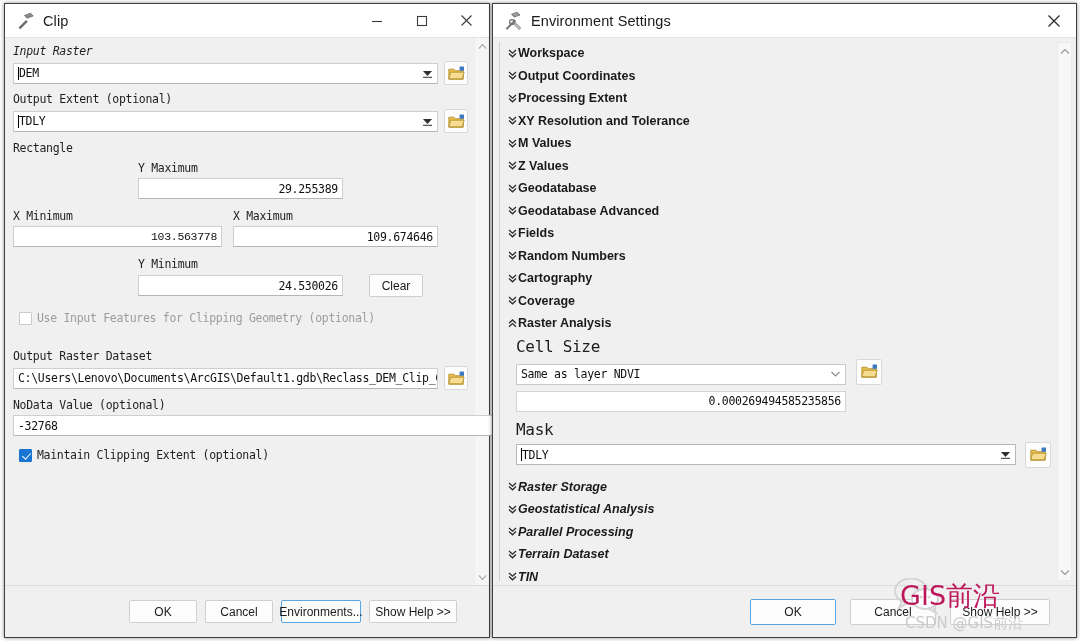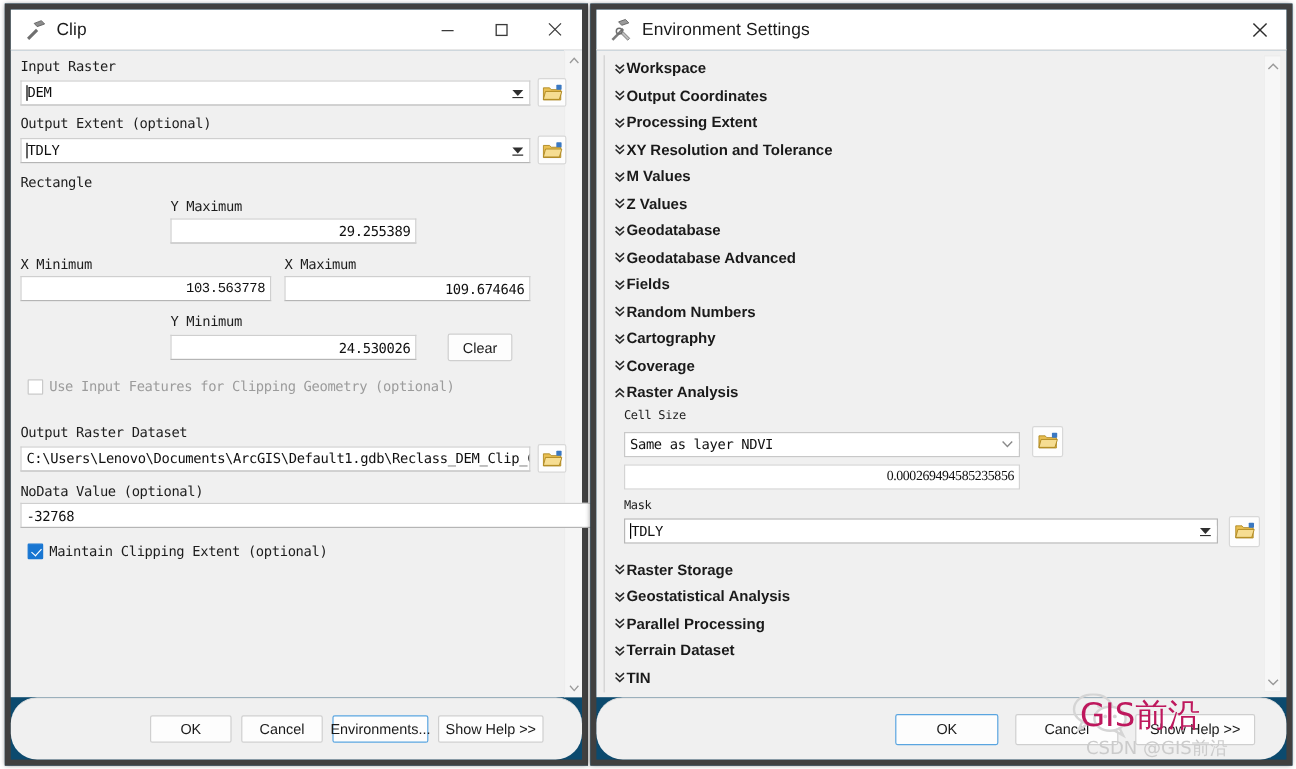--- a/index.html
+++ b/index.html
@@ -13,22 +13,22 @@
     position: relative;
     overflow: hidden;
     font-family: "Liberation Sans", sans-serif;
     font-size: 12px;
     color: #000;
   }
 
   
   .window {
     position: absolute;
-    background: #0c4a6e;
-    border: 5px solid #404040;
+    background: #c4b5fd;
+    border: 1px solid #404040;
     box-shadow: 0 0 4px rgba(0,0,0,0.45);
     box-sizing: border-box;
   }
   .titlebar {
     height: 34px;
     background: #ffffff;
     border-bottom: 1px solid #e2e2e2;
     display: flex;
     align-items: center;
     box-sizing: border-box;
@@ -179,21 +179,20 @@
 
   
   .footer {
     position: absolute;
     left: 0; right: 0; bottom: 0;
     background: #f0f0f0;
     border-top: 1px solid #dcdcdc;
     display: flex;
     align-items: center;
     box-sizing: border-box;
-    border-radius: 22px;
   }
 
   
   .scrollbar {
     position: absolute;
     width: 15px;
     background: #f5f5f5;
     border-left: 1px solid #ededed;
     box-sizing: border-box;
   }
@@ -248,21 +247,21 @@
   .env-name {
     font-family: "Liberation Sans", sans-serif;
     font-weight: bold;
     font-size: 12.5px;
     color: #1a1a1a;
     white-space: nowrap;
   }
   .env-sub { padding-left: 12px; }
   .env-sublabel {
     font-family: "DejaVu Sans Mono", monospace;
-    font-size: 10px;
+    font-size: 16px;
     color: #1d1d1d;
     letter-spacing: -0.3px;
   }
   #wm-main {
     position: absolute;
     left: 900px; top: 578px;
     font-family: "DejaVu Sans", sans-serif;
     font-size: 27px;
     color: #be185d;
     white-space: nowrap;
@@ -323,21 +322,21 @@
       </div>
       <div class="sb-arrow" style="position:absolute; bottom:0; left:0; right:0;">
         <svg width="9" height="7" viewBox="0 0 9 7">
             <polyline points="1,1.5 4.5,5.5 8,1.5" fill="none" stroke="#9a9a9a" stroke-width="1.1"></polyline>
           </svg>
       </div>
     </div>
 
     <div id="clip-form">
 
-      <div class="lbl" style="margin-bottom:3px;">Input Raster</div>
+      <div class="lbl" style="margin-bottom:3px;font-style:italic;">Input Raster</div>
       <div class="field-row">
         <div class="txtfield" style="flex:1 1 auto; padding-right:0;">
           <span class="caret"></span>
             <span>DEM</span>
           <span style="flex:1"></span>
           <span class="combo-arrow">
             <svg width="11" height="9" viewBox="0 0 11 9">
                 <polygon points="1,2 10,2 5.5,7" fill="#2f2f2f"></polygon>
                 <line x1="1" y1="8.3" x2="10" y2="8.3" stroke="#2f2f2f" stroke-width="1"></line>
               </svg>
@@ -608,21 +607,21 @@
           </div>
           <div class="folder-btn" style="margin-left:10px; width:24px; height:24px;">
             <svg width="17" height="15" viewBox="0 0 17 15">
               <path d="M0.8 3.2 h5.2 l1.3 1.5 h8.0 v8.6 h-14.5 z" fill="#e9bf52" stroke="#a98218" stroke-width="0.7"></path>
               <path d="M2.6 6.2 h13.6 l-2.1 6.6 h-13.3 z" fill="#f6dd92" stroke="#a98218" stroke-width="0.7"></path>
               <rect x="11.6" y="0.6" width="4.4" height="4.2" fill="#3a78c2" rx="0.6"></rect>
             </svg>
           </div>
         </div>
 
-        <div class="txtfield right" style="width:330px; margin-top:6px; border:1px solid #d4d4d4;font-family:Liberation Serif, serif;">0.000269494585235856</div>
+        <div class="txtfield right" style="width:330px; margin-top:6px; border:1px solid #d4d4d4;">0.000269494585235856</div>
 
         <div class="env-sublabel" style="margin-top:8px; margin-bottom:3px;">Mask</div>
         <div style="display:flex; align-items:center;">
           <div class="txtfield" style="width:500px; padding-right:0; border:1px solid #b7b7b7;">
             <span class="caret"></span>
               <span>TDLY</span>
             <span style="flex:1"></span>
             <span class="combo-arrow">
               <svg width="11" height="9" viewBox="0 0 11 9">
                   <polygon points="1,2 10,2 5.5,7" fill="#2f2f2f"></polygon>
@@ -633,21 +632,21 @@
           <div class="folder-btn" style="margin-left:9px; width:24px; height:24px;">
             <svg width="17" height="15" viewBox="0 0 17 15">
               <path d="M0.8 3.2 h5.2 l1.3 1.5 h8.0 v8.6 h-14.5 z" fill="#e9bf52" stroke="#a98218" stroke-width="0.7"></path>
               <path d="M2.6 6.2 h13.6 l-2.1 6.6 h-13.3 z" fill="#f6dd92" stroke="#a98218" stroke-width="0.7"></path>
               <rect x="11.6" y="0.6" width="4.4" height="4.2" fill="#3a78c2" rx="0.6"></rect>
             </svg>
           </div>
         </div>
       </div>
 
-      <div style="margin-top:8px;">
+      <div style="margin-top:8px;font-style:italic;">
         <div class="env-item">
           <span class="env-chev">
             <svg width="9" height="11" viewBox="0 0 9 11">
                 <polyline points="1,2 4.5,5.2 8,2" fill="none" stroke="#2b2b2b" stroke-width="1.3"></polyline>
                 <polyline points="1,5.6 4.5,8.8 8,5.6" fill="none" stroke="#2b2b2b" stroke-width="1.3"></polyline>
               </svg>
           </span>
           <span class="env-name">Raster Storage</span>
         </div>
         <div class="env-item">

